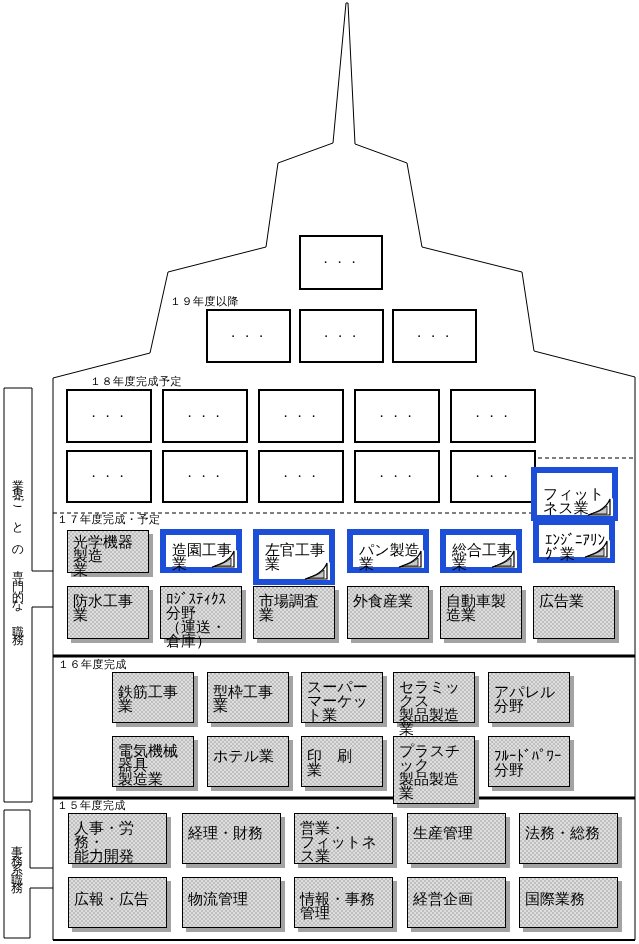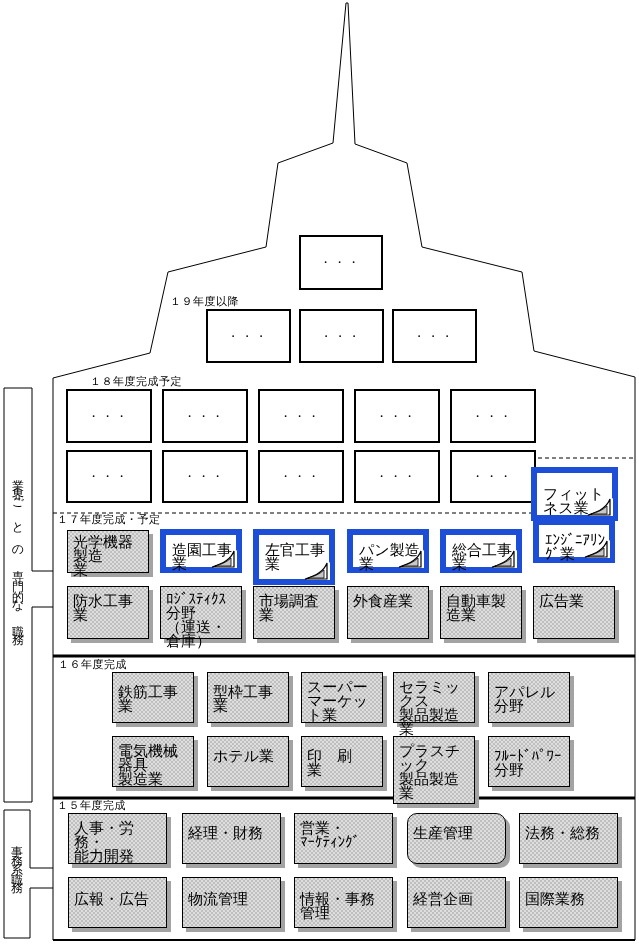--- a/index.html
+++ b/index.html
@@ -203,23 +203,23 @@
   <div class="slabel" style="left:57px;top:800px;">１５年度完成</div>
   <div class="gbox" style="left:68px;top:813px;width:99px;height:51px;">
       <span class="blabel">人事・労務・
 能力開発</span>
     </div>
   <div class="gbox" style="left:182px;top:813px;width:99px;height:51px;padding-top:12px;">
       <span class="blabel">経理・財務</span>
     </div>
   <div class="gbox" style="left:294px;top:813px;width:99px;height:51px;">
       <span class="blabel">営業・
-ﾏｰｹﾃｨﾝｸﾞ</span>
-    </div>
-  <div class="gbox" style="left:407px;top:813px;width:99px;height:51px;padding-top:12px;border-radius:10px;">
+フィットネス業</span>
+    </div>
+  <div class="gbox" style="left:407px;top:813px;width:99px;height:51px;padding-top:12px;">
       <span class="blabel">生産管理</span>
     </div>
   <div class="gbox" style="left:519px;top:813px;width:99px;height:51px;padding-top:12px;">
       <span class="blabel">法務・総務</span>
     </div>
   <div class="gbox" style="left:68px;top:877px;width:99px;height:51px;padding-top:14px;">
       <span class="blabel">広報・広告</span>
     </div>
   <div class="gbox" style="left:182px;top:877px;width:99px;height:51px;padding-top:14px;">
       <span class="blabel">物流管理</span>

